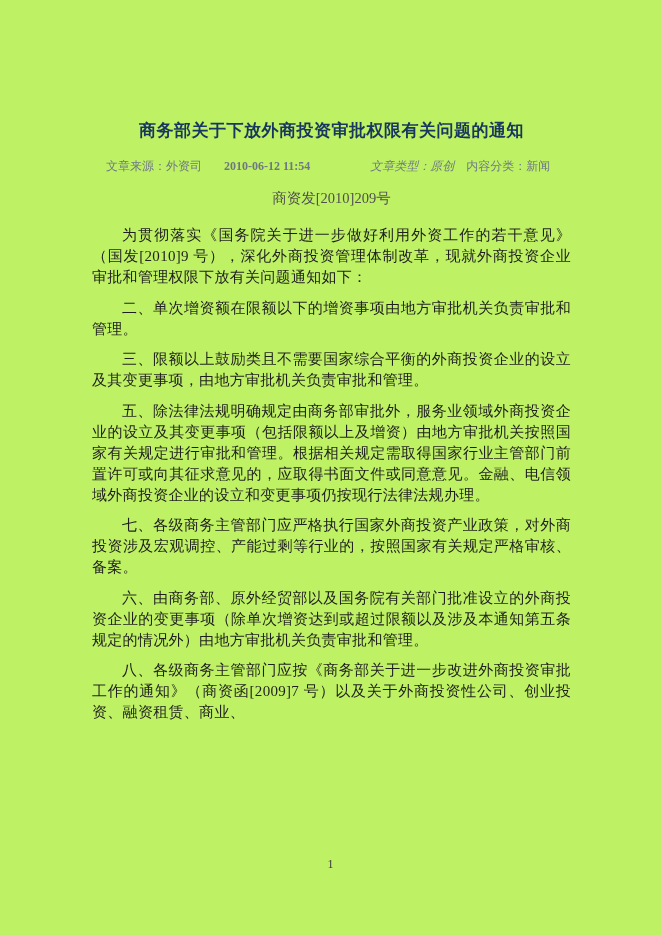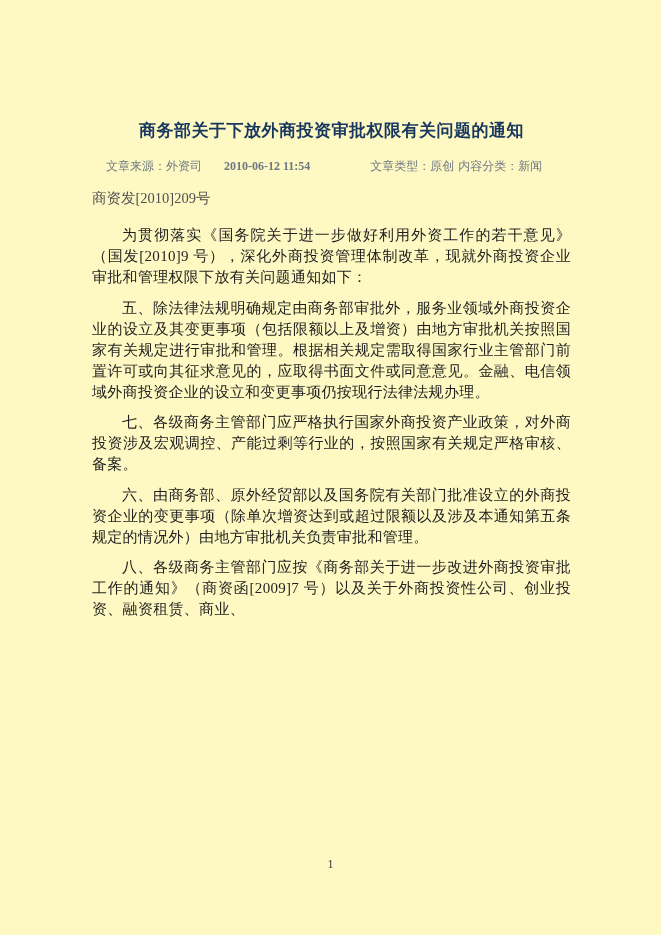--- a/index.html
+++ b/index.html
@@ -4,21 +4,21 @@
 <style>
   html, body {
     margin: 0;
     padding: 0;
     background: #ffffff;
   }
   .page {
     position: relative;
     width: 661px;
     height: 935px;
-    background: #fef9c3;
+    background: #bef264;
     box-sizing: border-box;
     padding: 120px 90px 0 92px;
     font-family: "Liberation Serif", "DejaVu Serif", serif;
     overflow: hidden;
   }
   .doc-title {
     margin: 0;
     font-size: 17px;
     line-height: 22px;
     font-weight: bold;
@@ -29,25 +29,26 @@
   .meta-row {
     margin-top: 17px;
     padding-left: 14px;
     font-size: 12px;
     line-height: 15px;
     color: #6e7884;
     white-space: nowrap;
   }
   .meta-row .m-source   { margin-right: 22px; }
   .meta-row .m-datetime { margin-right: 60px; font-weight: bold; }
-  .meta-row .m-type     { margin-right: 4px; }
+  .meta-row .m-type     { margin-right: 12px; font-style: italic; }
   .doc-number {
     margin-top: 15px;
     font-size: 14.5px;
     line-height: 19px;
+    text-align: center;
     color: #4f4f4f;
   }
   .doc-body {
     margin-top: 17px;
   }
   .doc-body p {
     margin: 0 0 9.5px 0;
     font-size: 15px;
     line-height: 21px;
     color: #1f1f1f;
@@ -74,20 +75,22 @@
   <h1 class="doc-title">商务部关于下放外商投资审批权限有关问题的通知</h1>
 
   <div class="meta-row">
     <span class="m-source">文章来源：外资司</span><span class="m-datetime">2010-06-12 11:54</span><span class="m-type">文章类型：原创</span><span class="m-category">内容分类：新闻</span>
   </div>
 
   <div class="doc-number">商资发[2010]209号</div>
 
   <div class="doc-body">
     <p>为贯彻落实《国务院关于进一步做好利用外资工作的若干意见》（国发[2010]9 号），深化外商投资管理体制改革，现就外商投资企业审批和管理权限下放有关问题通知如下：</p>
+    <p>二、单次增资额在限额以下的增资事项由地方审批机关负责审批和管理。</p>
+    <p>三、限额以上鼓励类且不需要国家综合平衡的外商投资企业的设立及其变更事项，由地方审批机关负责审批和管理。</p>
     <p>五、除法律法规明确规定由商务部审批外，服务业领域外商投资企业的设立及其变更事项（包括限额以上及增资）由地方审批机关按照国家有关规定进行审批和管理。根据相关规定需取得国家行业主管部门前置许可或向其征求意见的，应取得书面文件或同意意见。金融、电信领域外商投资企业的设立和变更事项仍按现行法律法规办理。</p>
     <p>七、各级商务主管部门应严格执行国家外商投资产业政策，对外商投资涉及宏观调控、产能过剩等行业的，按照国家有关规定严格审核、备案。</p>
     <p>六、由商务部、原外经贸部以及国务院有关部门批准设立的外商投资企业的变更事项（除单次增资达到或超过限额以及涉及本通知第五条规定的情况外）由地方审批机关负责审批和管理。</p>
     <p>八、各级商务主管部门应按《商务部关于进一步改进外商投资审批工作的通知》（商资函[2009]7 号）以及关于外商投资性公司、创业投资、融资租赁、商业、</p>
   </div>
 
   <div class="page-number">1</div>
 
 </div>
 

